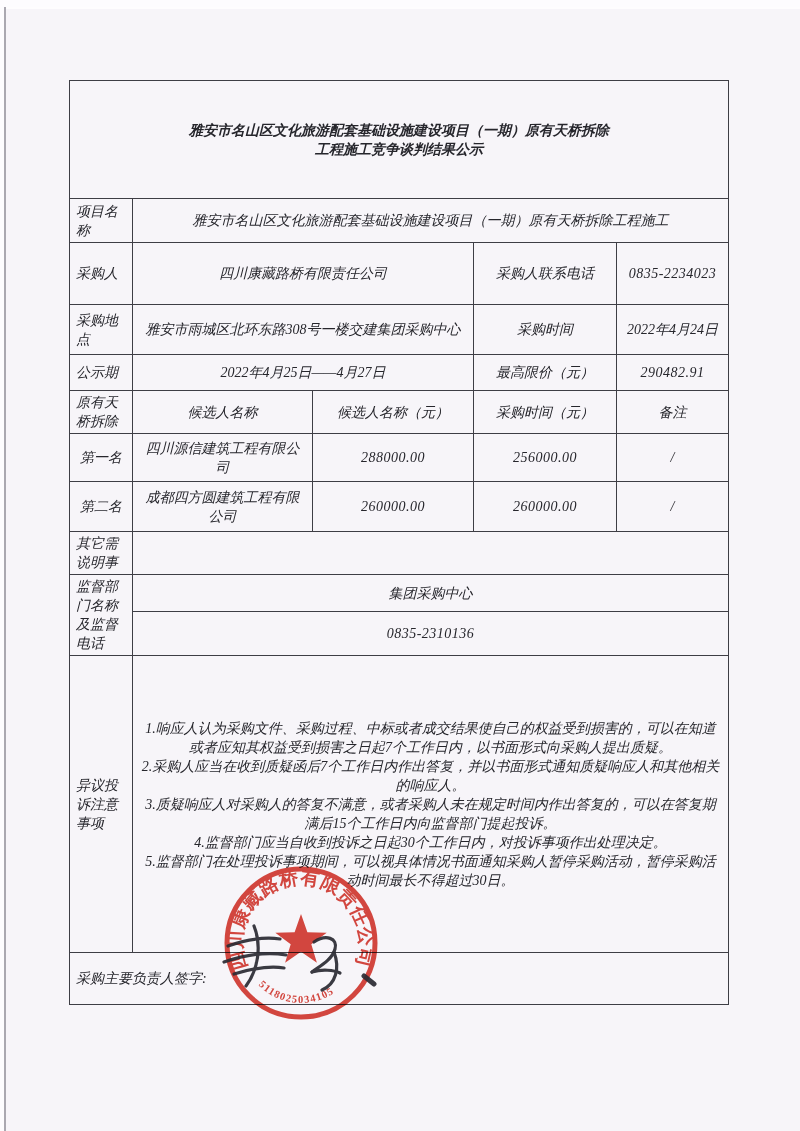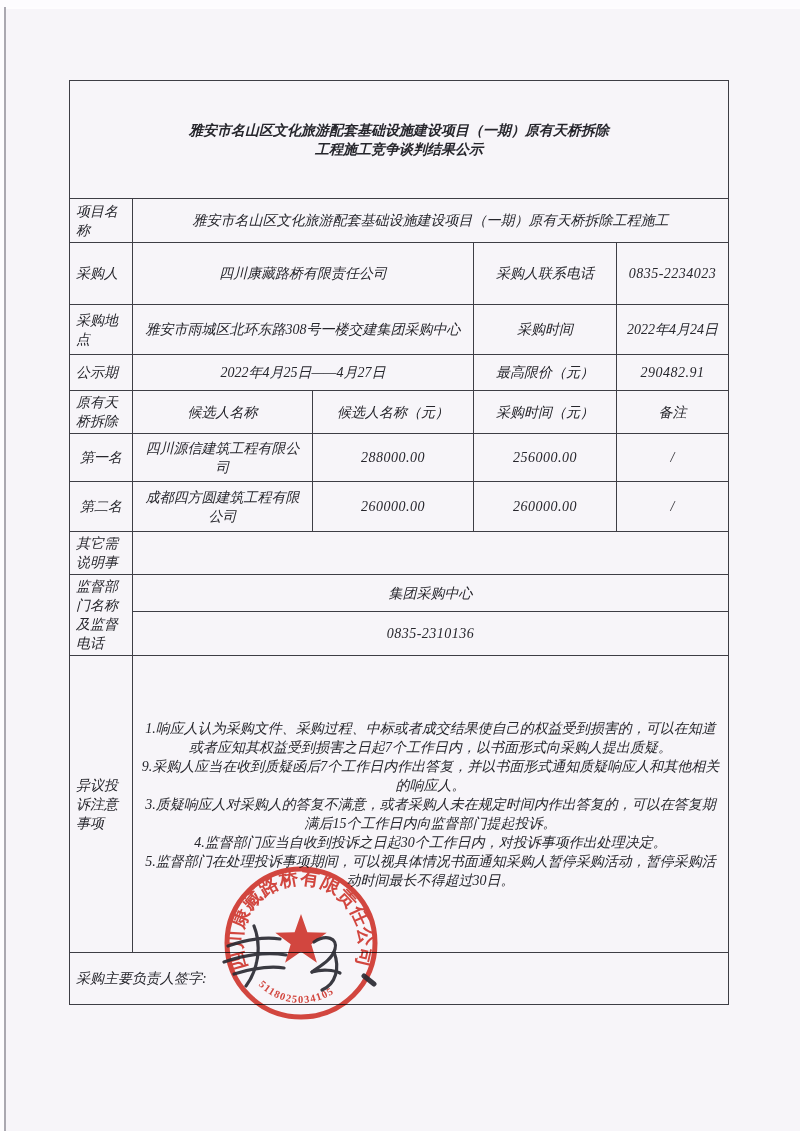--- a/index.html
+++ b/index.html
@@ -125,21 +125,21 @@
     <td colspan="4" class="center">集团采购中心</td>
   </tr>
   <tr style="height:43px">
     <td colspan="4" class="center num">0835-2310136</td>
   </tr>
 
   <tr style="height:297px">
     <td class="lbl">异议投诉注意事项</td>
     <td colspan="4" class="obj-cell">
       <div>1.响应人认为采购文件、采购过程、中标或者成交结果使自己的权益受到损害的，可以在知道或者应知其权益受到损害之日起7个工作日内，以书面形式向采购人提出质疑。</div>
-      <div>9.采购人应当在收到质疑函后7个工作日内作出答复，并以书面形式通知质疑响应人和其他相关的响应人。</div>
+      <div>2.采购人应当在收到质疑函后7个工作日内作出答复，并以书面形式通知质疑响应人和其他相关的响应人。</div>
       <div>3.质疑响应人对采购人的答复不满意，或者采购人未在规定时间内作出答复的，可以在答复期满后15个工作日内向监督部门提起投诉。</div>
       <div>4.监督部门应当自收到投诉之日起30个工作日内，对投诉事项作出处理决定。</div>
       <div>5.监督部门在处理投诉事项期间，可以视具体情况书面通知采购人暂停采购活动，暂停采购活动时间最长不得超过30日。</div>
     </td>
   </tr>
 
   <tr style="height:52px">
     <td colspan="5" class="sig-cell">
       <span>采购主要负责人签字:</span>
     </td>

